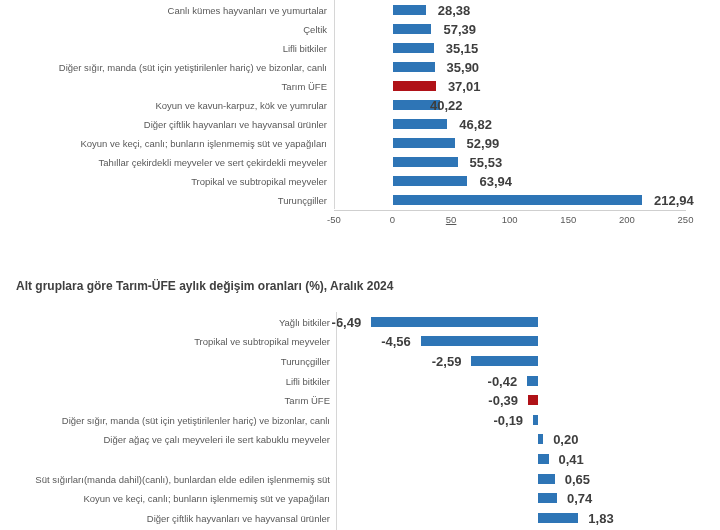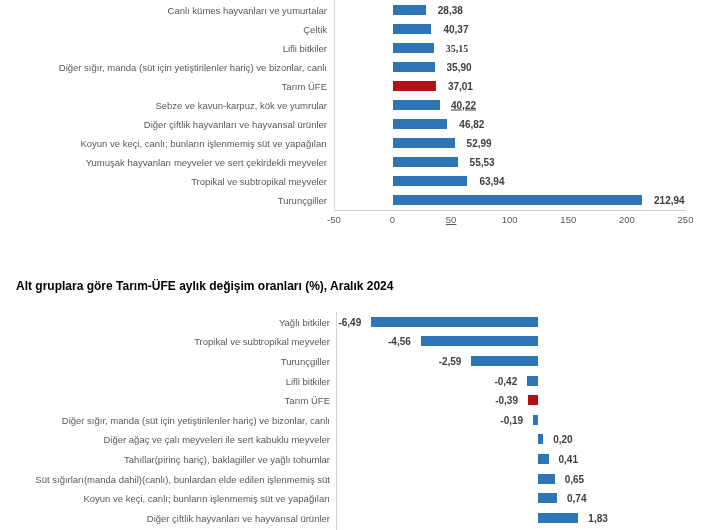--- a/index.html
+++ b/index.html
@@ -12,83 +12,83 @@
   #chart-bottom{top:312px;height:218px;}
   .rows{position:absolute;top:0;left:0;width:720px;}
   .row{position:relative;width:720px;}
   .cat-label{
     position:absolute;top:50%;transform:translateY(-50%);
     font-size:9.5px;color:#595959;white-space:nowrap;letter-spacing:0;
   }
   .bar{position:absolute;top:50%;transform:translateY(-50%);}
   .val-label{
     position:absolute;top:50%;transform:translateY(-50%);
-    font-size:10px;font-weight:bold;color:#3e3e3e;white-space:nowrap;
+    font-size:13px;font-weight:bold;color:#3e3e3e;white-space:nowrap;
   }
   .val-label.neg{transform:translate(-100%,-50%);}
   .plot-border{position:absolute;width:0;border-left:1px solid #d6d6d6;top:0;}
   .x-axis-line{position:absolute;height:0;border-top:1px solid #cfcfcf;}
   .x-tick{
     position:absolute;transform:translateX(-50%);
     font-size:9.5px;color:#595959;white-space:nowrap;
   }
   .chart-title{
     position:absolute;top:279px;left:16px;margin:0;
-    font-size:12px;font-weight:bold;color:#000000;white-space:nowrap;
+    font-size:12px;font-weight:bold;color:#404040;white-space:nowrap;
   }
 </style>
 </head>
 <body>
 
 <div class="page">
 
   <section class="chart" id="chart-top">
     <div class="rows">
         <div class="row" style="height: 19.1px;">
           <span class="cat-label" style="right: 393px;">Canlı kümes hayvanları ve yumurtalar</span>
           <div class="bar" style="left: 392.5px; width: 33.2614px; height: 10px; background: rgb(46, 117, 182);"></div>
           <span class="val-label" style="left: 437.761px;">28,38</span>
         </div>
         <div class="row" style="height: 19.1px;">
           <span class="cat-label" style="right: 393px;">Çeltik</span>
           <div class="bar" style="left: 392.5px; width: 38.969px; height: 10px; background: rgb(46, 117, 182);"></div>
-          <span class="val-label" style="left: 443.469px;">40,37</span>
+          <span class="val-label" style="left: 443.469px;">57,39</span>
         </div>
         <div class="row" style="height: 19.1px;">
           <span class="cat-label" style="right: 393px;">Lifli bitkiler</span>
           <div class="bar" style="left: 392.5px; width: 41.1958px; height: 10px; background: rgb(46, 117, 182);"></div>
-          <span class="val-label" style="left: 445.696px; font-family: Liberation Serif, serif;">35,15</span>
+          <span class="val-label" style="left: 445.696px;">35,15</span>
         </div>
         <div class="row" style="height: 19.1px;">
           <span class="cat-label" style="right: 393px;">Diğer sığır, manda (süt için yetiştirilenler hariç) ve bizonlar, canlı</span>
           <div class="bar" style="left: 392.5px; width: 42.0748px; height: 10px; background: rgb(46, 117, 182);"></div>
           <span class="val-label" style="left: 446.575px;">35,90</span>
         </div>
         <div class="row" style="height: 19.1px;">
           <span class="cat-label" style="right: 393px;">Tarım ÜFE</span>
           <div class="bar" style="left: 392.5px; width: 43.3757px; height: 10px; background: rgb(176, 18, 24);"></div>
           <span class="val-label" style="left: 447.876px;">37,01</span>
         </div>
         <div class="row" style="height: 19.1px;">
-          <span class="cat-label" style="right: 393px;">Sebze ve kavun-karpuz, kök ve yumrular</span>
+          <span class="cat-label" style="right: 393px;">Koyun ve kavun-karpuz, kök ve yumrular</span>
           <div class="bar" style="left: 392.5px; width: 47.1378px; height: 10px; background: rgb(46, 117, 182);"></div>
-          <span class="val-label" style="left: 451px; text-decoration: underline;">40,22</span>
+          <span class="val-label" style="left: 430px;">40,22</span>
         </div>
         <div class="row" style="height: 19.1px;">
           <span class="cat-label" style="right: 393px;">Diğer çiftlik hayvanları ve hayvansal ürünler</span>
           <div class="bar" style="left: 392.5px; width: 54.873px; height: 10px; background: rgb(46, 117, 182);"></div>
           <span class="val-label" style="left: 459.373px;">46,82</span>
         </div>
         <div class="row" style="height: 19.1px;">
           <span class="cat-label" style="right: 393px;">Koyun ve keçi, canlı; bunların işlenmemiş süt ve yapağıları</span>
           <div class="bar" style="left: 392.5px; width: 62.1043px; height: 10px; background: rgb(46, 117, 182);"></div>
           <span class="val-label" style="left: 466.604px;">52,99</span>
         </div>
         <div class="row" style="height: 19.1px;">
-          <span class="cat-label" style="right: 393px;">Yumuşak hayvanları meyveler ve sert çekirdekli meyveler</span>
+          <span class="cat-label" style="right: 393px;">Tahıllar çekirdekli meyveler ve sert çekirdekli meyveler</span>
           <div class="bar" style="left: 392.5px; width: 65.0812px; height: 10px; background: rgb(46, 117, 182);"></div>
           <span class="val-label" style="left: 469.581px;">55,53</span>
         </div>
         <div class="row" style="height: 19.1px;">
           <span class="cat-label" style="right: 393px;">Tropikal ve subtropikal meyveler</span>
           <div class="bar" style="left: 392.5px; width: 74.9377px; height: 10px; background: rgb(46, 117, 182);"></div>
           <span class="val-label" style="left: 479.438px;">63,94</span>
         </div>
         <div class="row" style="height: 19.1px;">
           <span class="cat-label" style="right: 393px;">Turunçgiller</span>
@@ -140,21 +140,20 @@
           <span class="cat-label" style="right: 390px;">Diğer sığır, manda (süt için yetiştirilenler hariç) ve bizonlar, canlı</span>
           <div class="bar" style="left: 533.117px; width: 4.883px; height: 10px; background: rgb(46, 117, 182);"></div>
           <span class="val-label neg" style="left: 523.117px;">-0,19</span>
         </div>
         <div class="row" style="height: 19.6px;">
           <span class="cat-label" style="right: 390px;">Diğer ağaç ve çalı meyveleri ile sert kabuklu meyveler</span>
           <div class="bar" style="left: 538px; width: 5.14px; height: 10px; background: rgb(46, 117, 182);"></div>
           <span class="val-label" style="left: 553.14px;">0,20</span>
         </div>
         <div class="row" style="height: 19.6px;">
-          <span class="cat-label" style="right: 390px;">Tahıllar(pirinç hariç), baklagiller ve yağlı tohumlar</span>
           <div class="bar" style="left: 538px; width: 10.537px; height: 10px; background: rgb(46, 117, 182);"></div>
           <span class="val-label" style="left: 558.537px;">0,41</span>
         </div>
         <div class="row" style="height: 19.6px;">
           <span class="cat-label" style="right: 390px;">Süt sığırları(manda dahil)(canlı), bunlardan elde edilen işlenmemiş süt</span>
           <div class="bar" style="left: 538px; width: 16.705px; height: 10px; background: rgb(46, 117, 182);"></div>
           <span class="val-label" style="left: 564.705px;">0,65</span>
         </div>
         <div class="row" style="height: 19.6px;">
           <span class="cat-label" style="right: 390px;">Koyun ve keçi, canlı; bunların işlenmemiş süt ve yapağıları</span>

